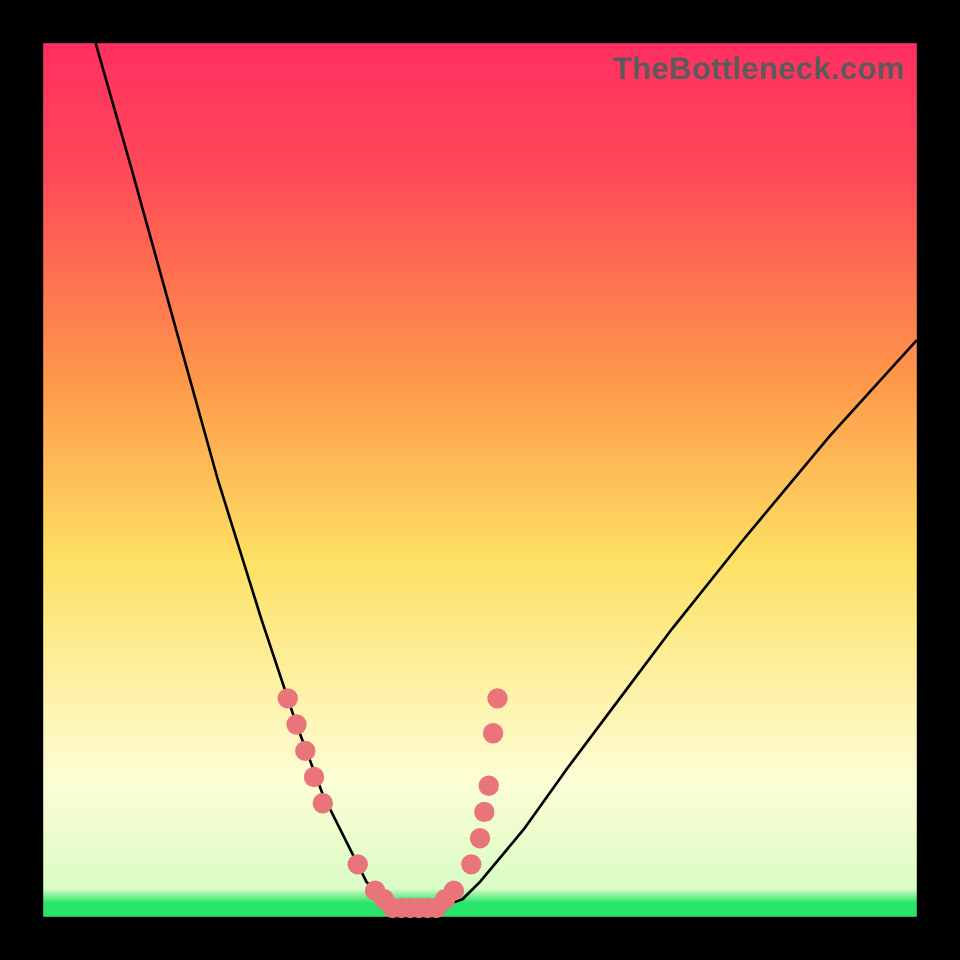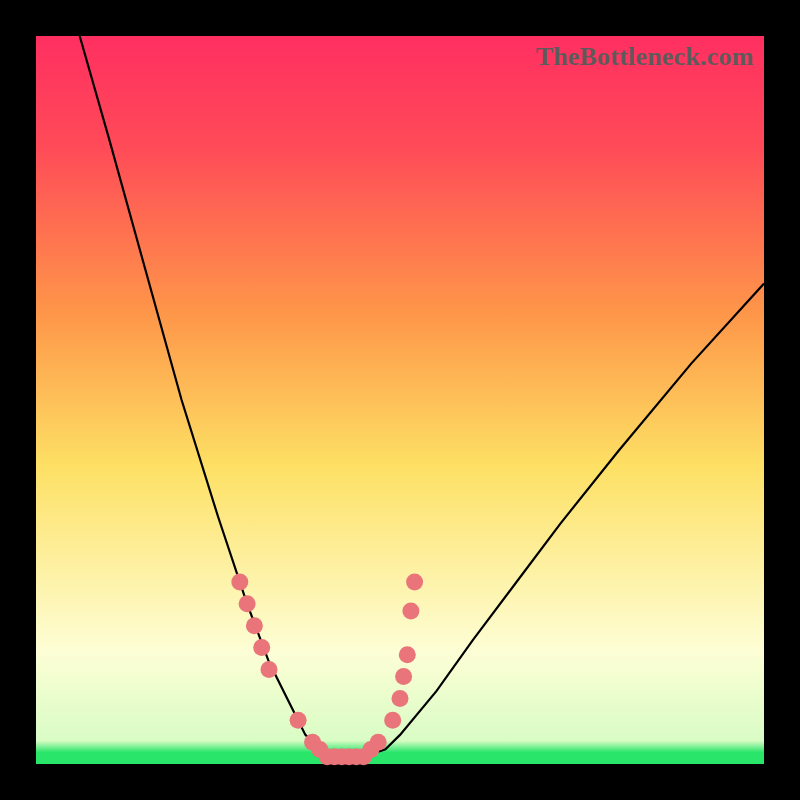--- a/index.html
+++ b/index.html
@@ -26,21 +26,20 @@
     background: linear-gradient(to top,
       #29e56a 0%,
       #29e56a 1.6%,
       #d9fcc5 3.2%,
       #fdfed5 15.5%,
       #fde064 41%,
       #fe9649 62%,
       #ff4a58 85%,
       #ff2f61 100%
     );
-    font-family: Liberation Serif, serif;
   }
   .watermark {
     position: absolute;
     top: 6px;
     right: 10px;
     font-size: 26px;
     font-weight: bold;
     color: #5b5b5b;
     letter-spacing: 0.2px;
     user-select: none;

